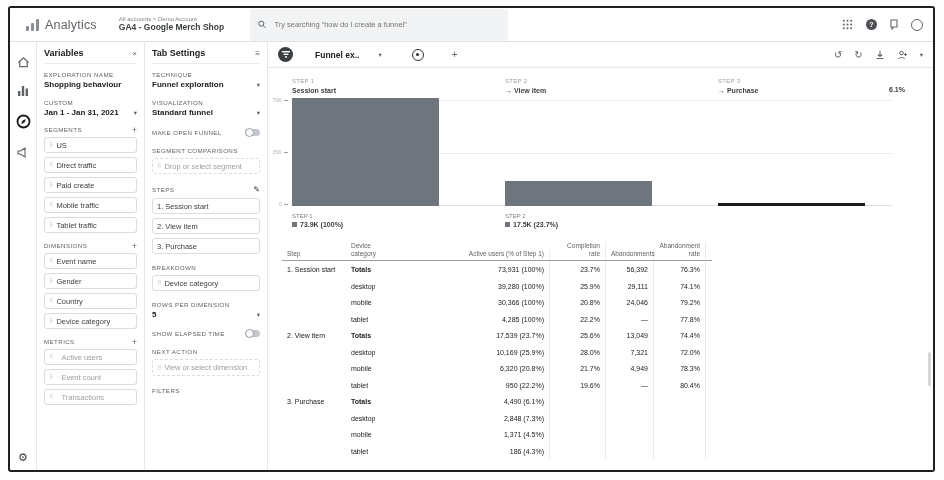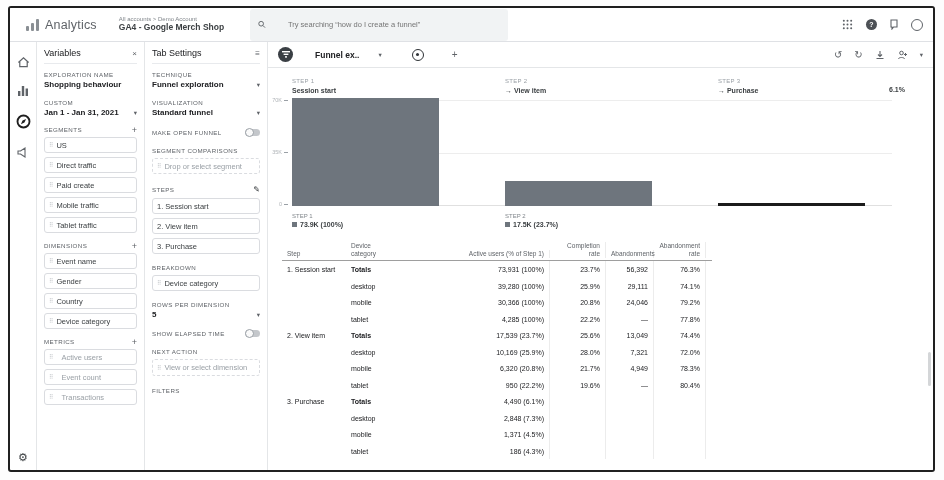--- a/index.html
+++ b/index.html
@@ -11,39 +11,39 @@
   .topbar{position:absolute;left:0;top:0;right:0;height:34px;display:flex;align-items:center;
           padding-left:16px;border-bottom:1px solid #dfe1e5;background:#fff;box-sizing:border-box;}
   .logo{display:flex;align-items:flex-end;gap:2px;margin-right:6px;}
   .logo i{display:block;width:3px;background:#8a8f94;border-radius:1px;}
   .logo i:nth-child(1){height:5px}.logo i:nth-child(2){height:8px}.logo i:nth-child(3){height:12px}
   .logo-text{font-size:12.5px;color:#5f6368;letter-spacing:.2px;margin-right:22px;}
   .account{line-height:1.15;margin-right:26px;}
   .account .l1{font-size:6px;color:#80868b;}
   .account .l2{font-size:8.5px;color:#3c4043;font-weight:700;}
   .search{width:258px;height:19px;background:#f1f3f4;border-radius:3px;display:flex;align-items:center;
-          gap:20px;padding:16px 8px;box-sizing:border-box;}
+          gap:6px;padding:16px 8px;box-sizing:border-box;}
   .search input{border:none;background:transparent;outline:none;font-size:7.5px;color:#5f6368;width:100%;
           font-family:"Liberation Sans", sans-serif;}
   .tb-icons{margin-left:auto;display:flex;align-items:center;gap:13px;padding-right:10px;}
   .helpdot{width:11px;height:11px;border-radius:50%;background:#4d5156;color:#fff;font-size:7px;
            display:flex;align-items:center;justify-content:center;font-weight:700;}
   .avatar{width:12px;height:12px;border-radius:50%;border:1.4px solid #5f6368;box-sizing:border-box;}
   
   .rail{position:absolute;left:0;top:34px;bottom:0;width:27px;border-right:1px solid #e4e6e8;
         display:flex;flex-direction:column;align-items:center;padding-top:14px;gap:17px;box-sizing:border-box;}
   .rail .gear{position:absolute;bottom:6px;left:0;right:0;text-align:center;font-size:11px;color:#3c4043;}
   
   .panel{position:absolute;top:34px;bottom:0;background:#fff;box-sizing:border-box;
          border-right:1px solid #e4e6e8;padding:6px 7px;overflow:hidden;font-size:7.5px;}
   .p1{left:27px;width:108px;}
   .p2{left:135px;width:123px;}
   .phead{display:flex;align-items:center;justify-content:space-between;border-bottom:1px solid #e8eaed;
          padding-bottom:5px;margin-bottom:7px;}
-  .phead .t{font-size:9px;font-weight:400;color:#202124;text-align:center;}
+  .phead .t{font-size:9px;font-weight:700;color:#202124;text-align:center;}
   .phead .x{font-size:8px;color:#5f6368;}
   .slabel{font-size:6.2px;letter-spacing:.4px;color:#5f6368;text-transform:uppercase;}
   .srow{display:flex;align-items:center;justify-content:space-between;margin-top:9px;}
   .plus{font-size:9px;color:#5f6368;line-height:6px;}
   .chip{border:1px solid #dadce0;border-radius:3px;padding:2.5px 4px;margin-top:4px;display:flex;
         gap:3px;align-items:center;color:#3c4043;background:#fff;}
   .chip .dots{color:#b8bcc0;font-size:6px;line-height:6px;}
   .chip.gray{color:#9aa0a6;gap:8px;}
   .chip.dashed{border-style:dashed;color:#9aa0a6;line-height:1.25;text-align:right;}
   .val-row{display:flex;align-items:center;justify-content:space-between;margin-top:2px;}

